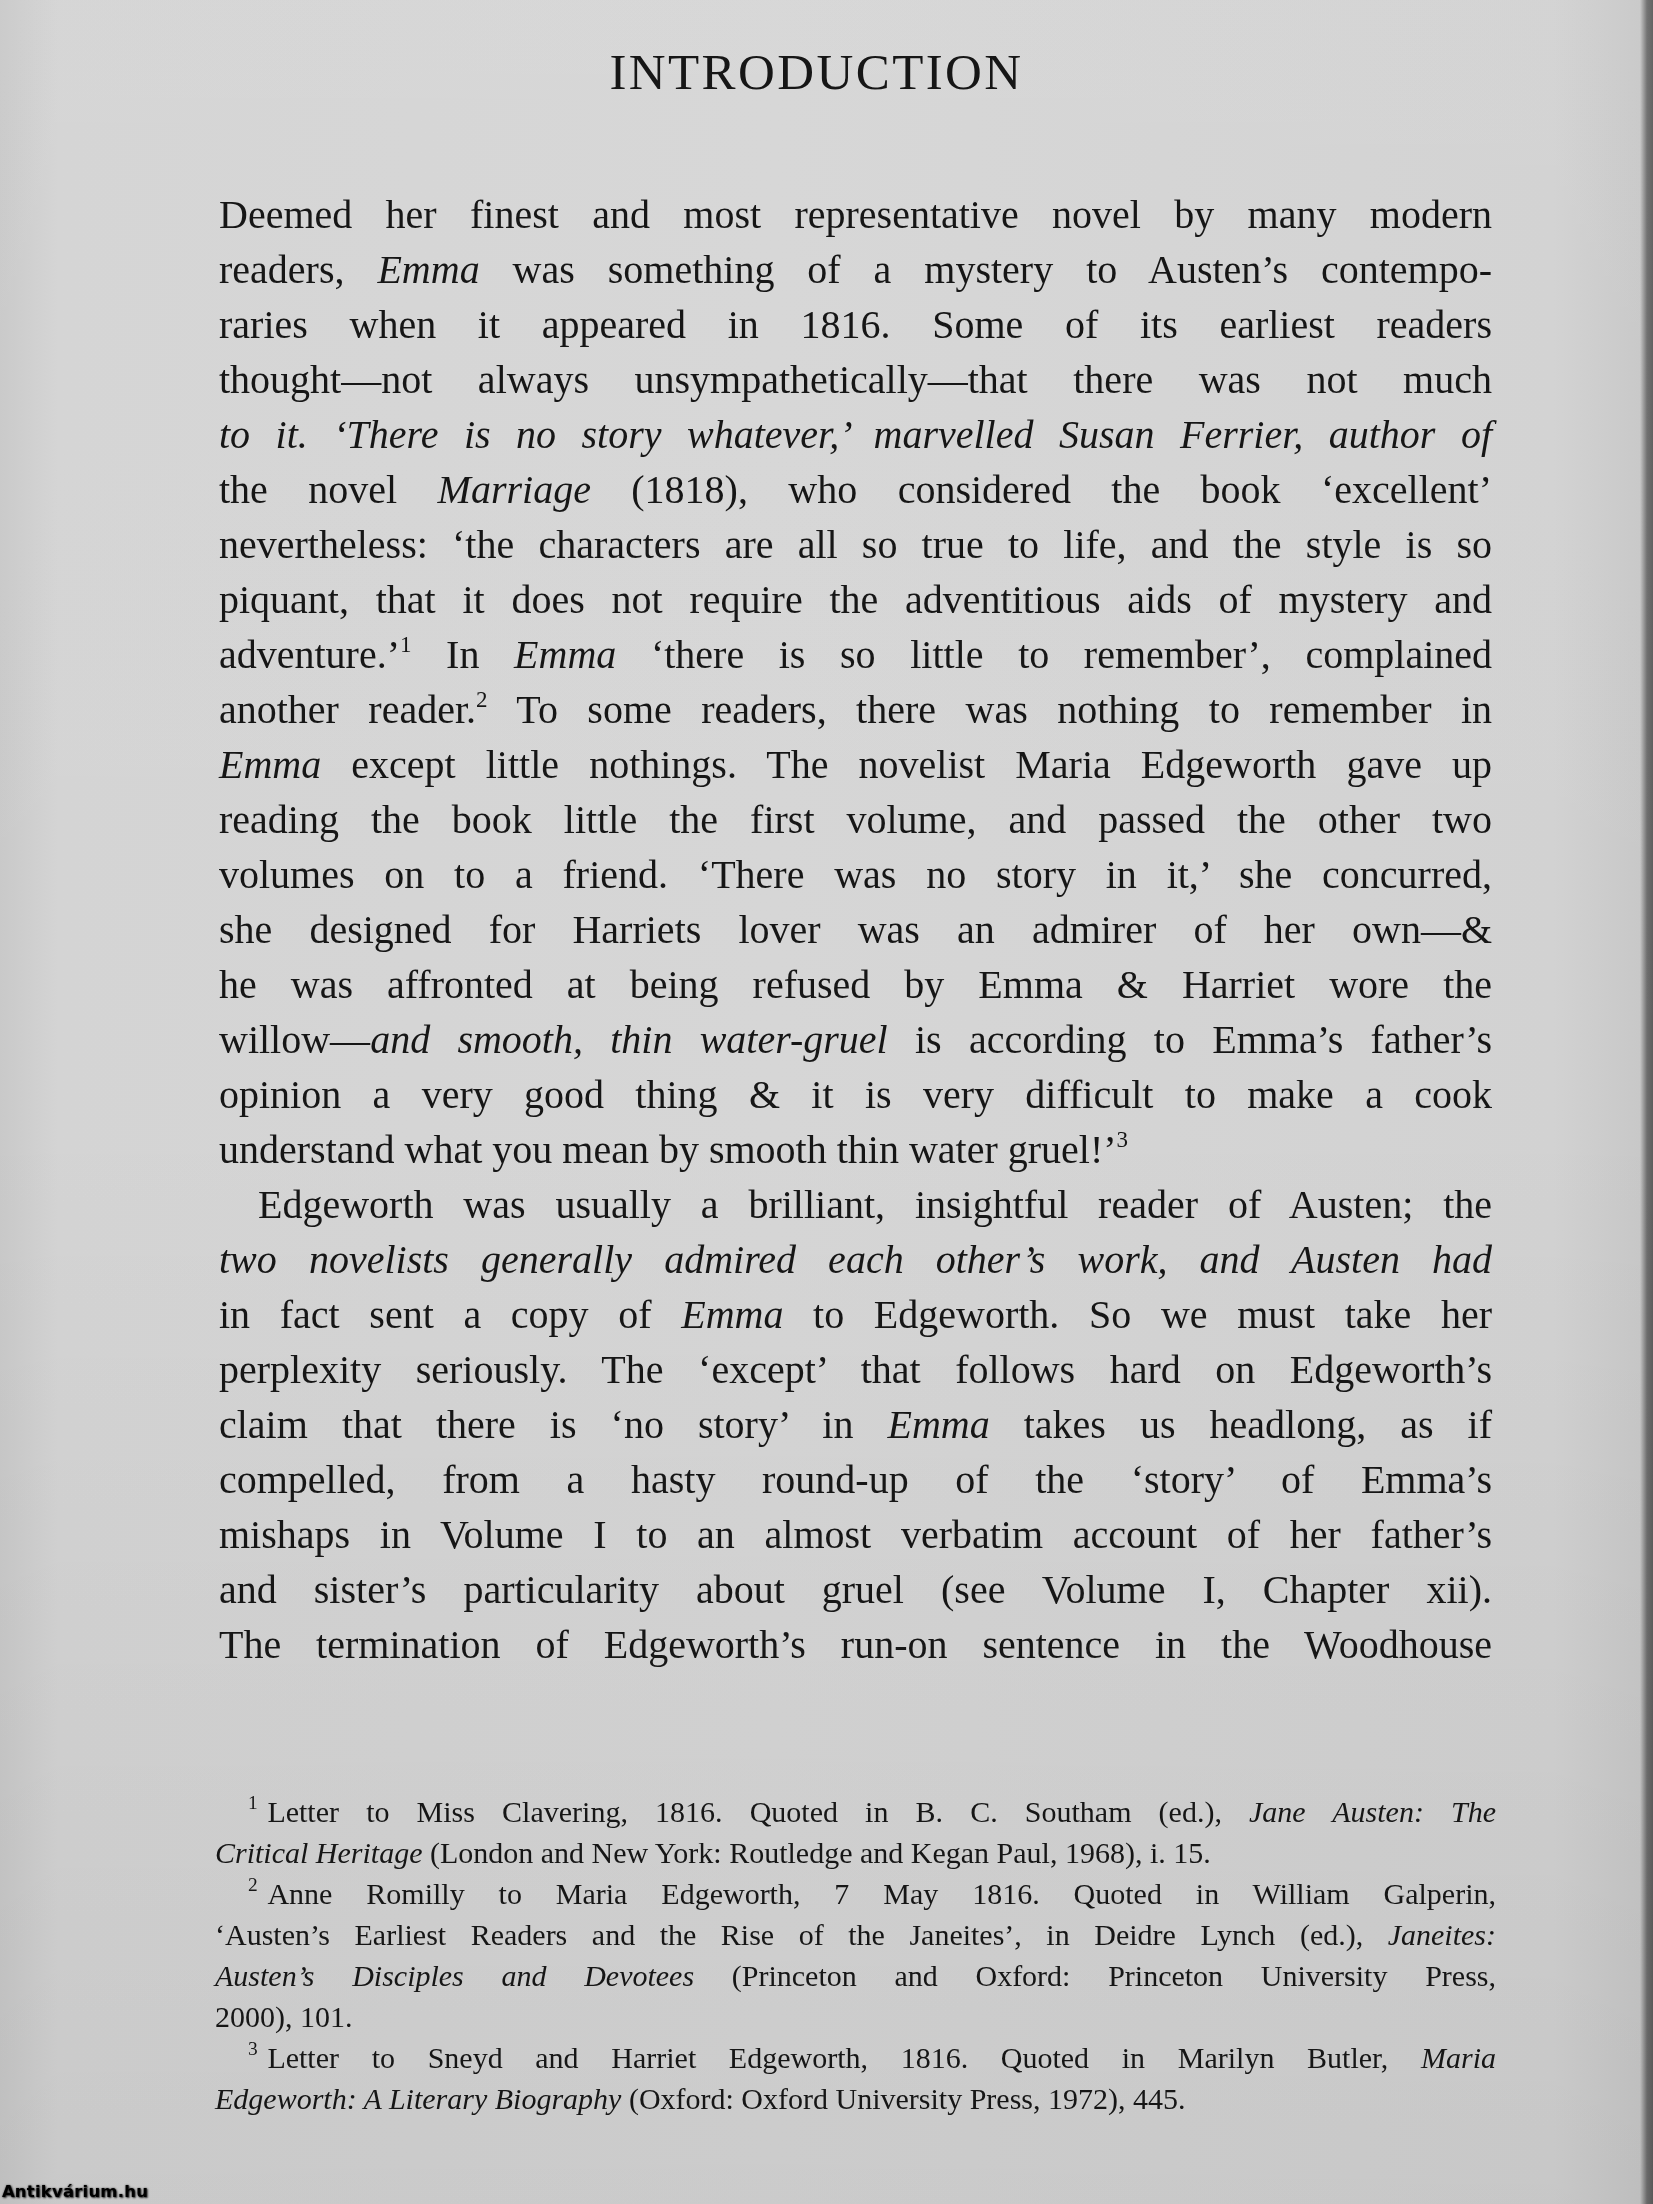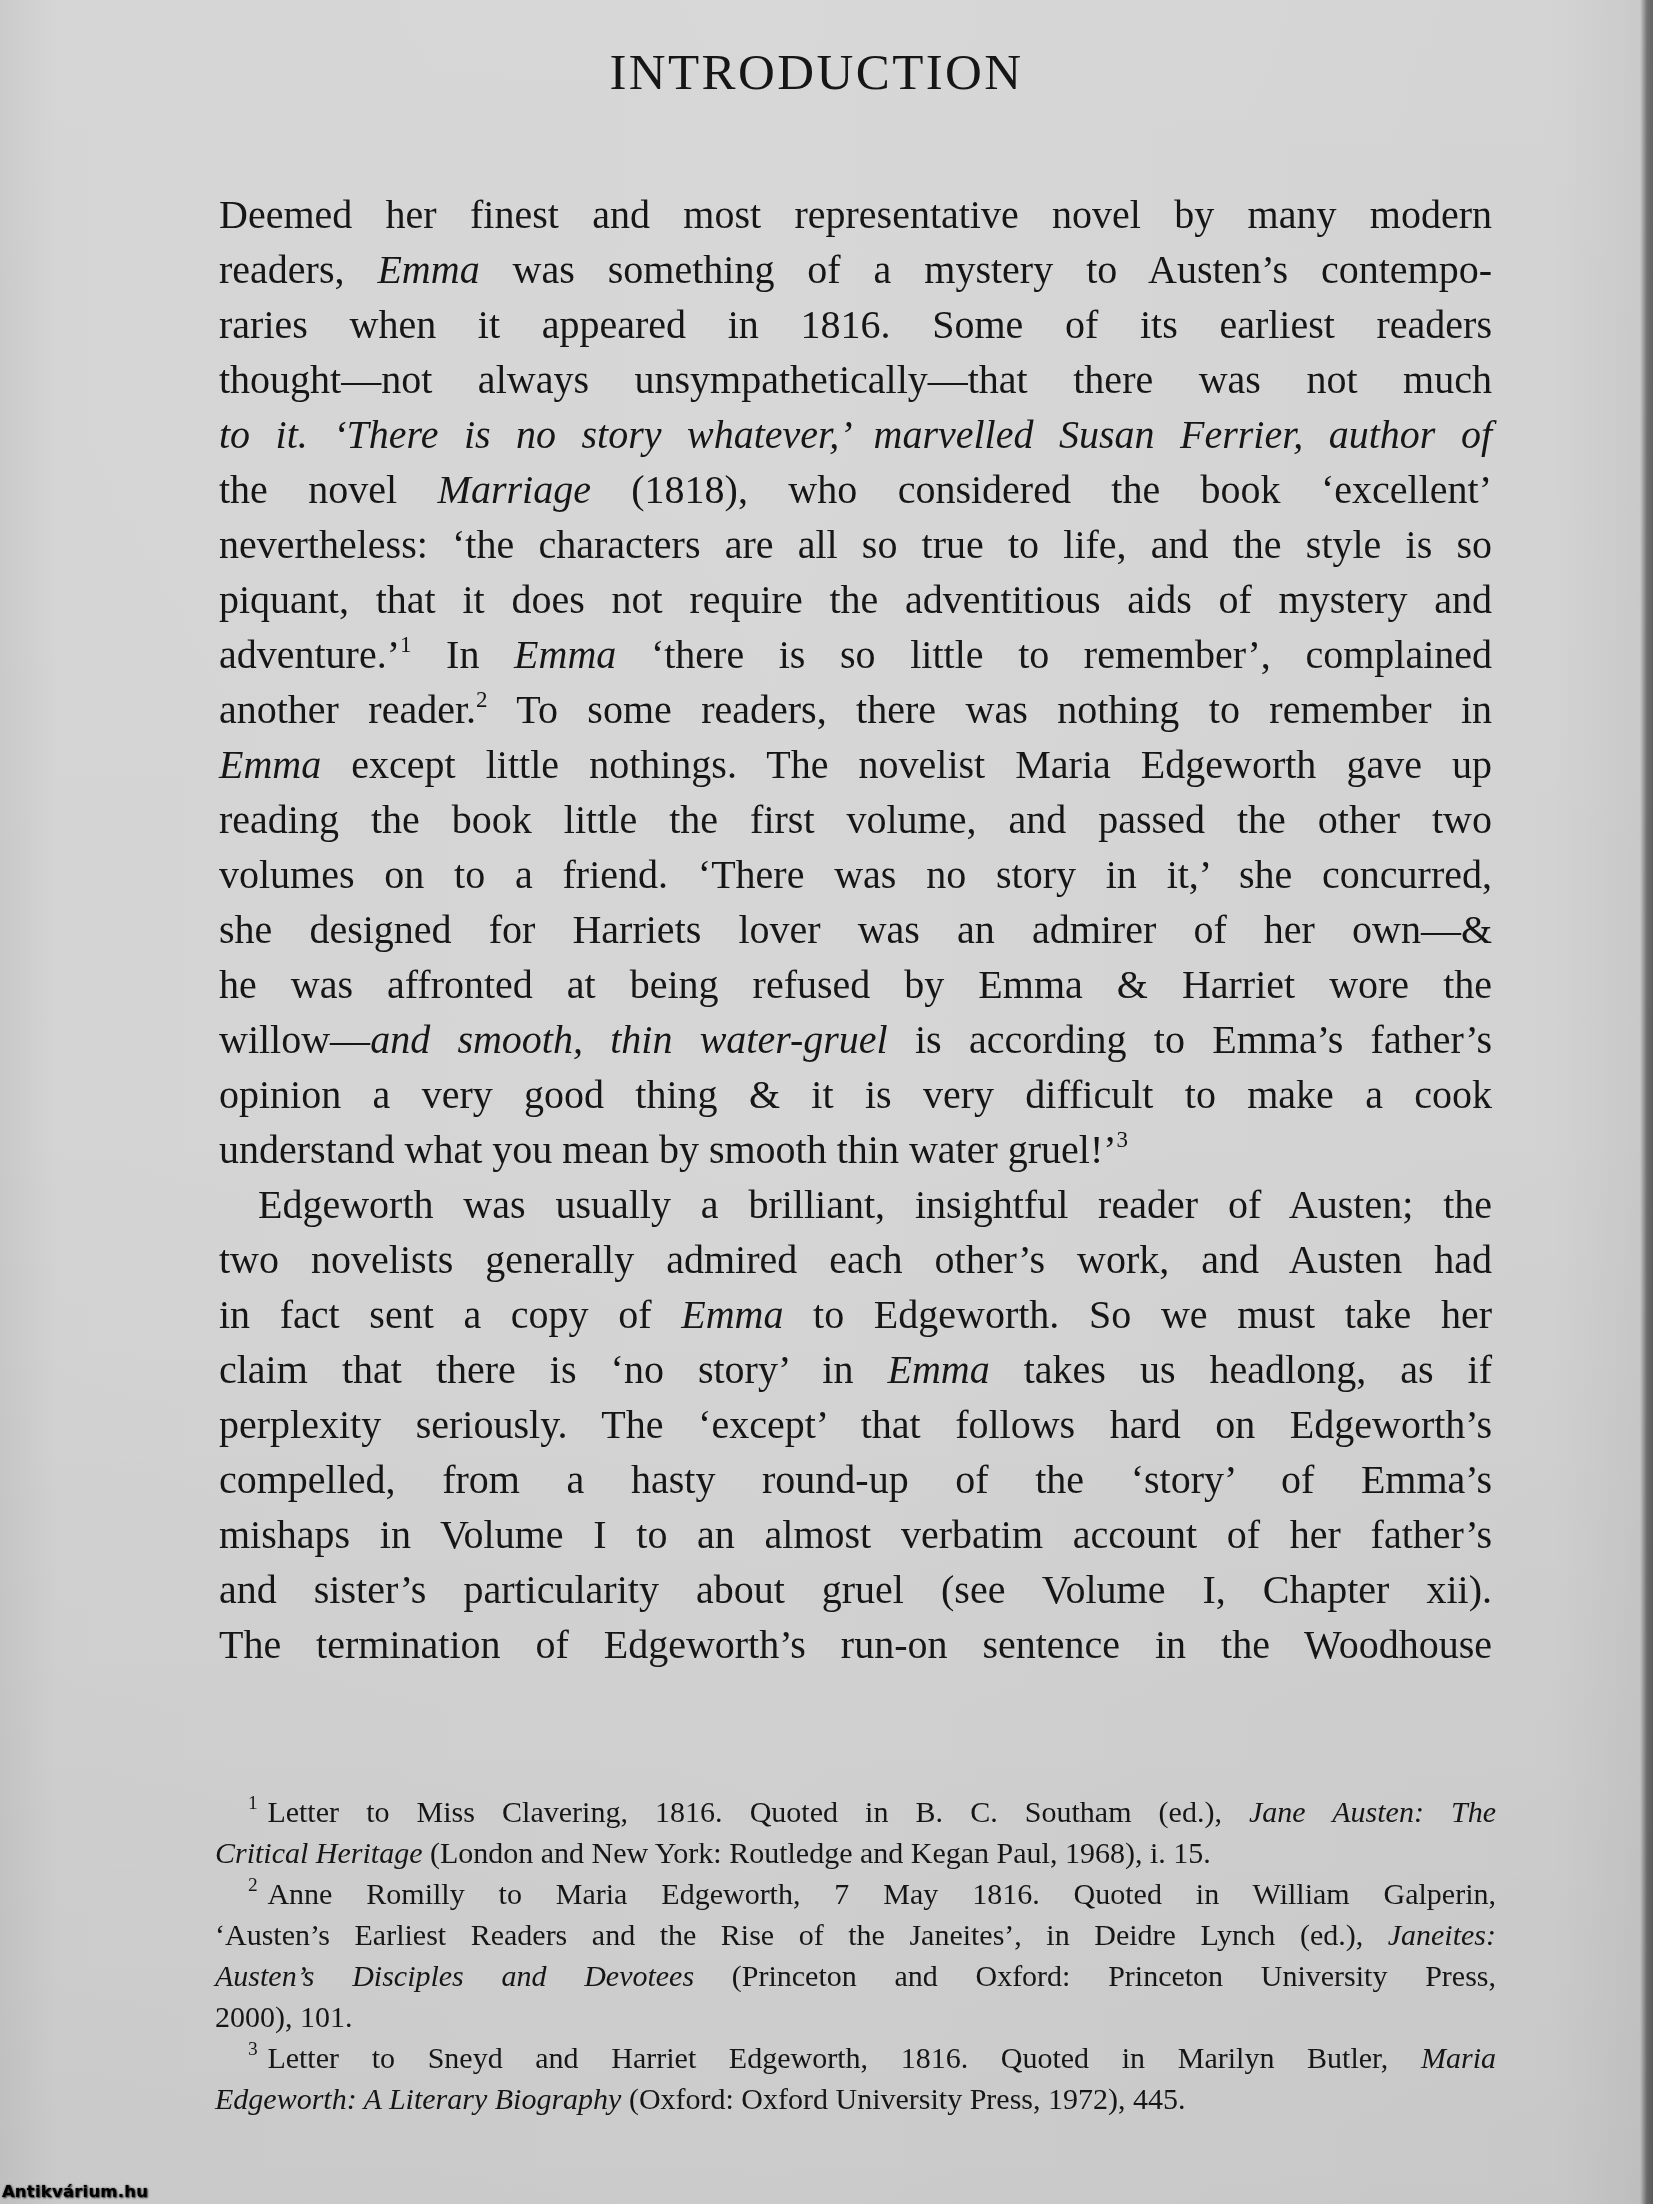--- a/index.html
+++ b/index.html
@@ -130,24 +130,24 @@
     <div class="line" style="white-space: normal; word-spacing: 0px;"><span class="seg">another reader.</span><sup class="fn">2</sup><span class="seg"> To some readers, there was nothing to remember in</span></div>
     <div class="line" style="white-space: normal; word-spacing: 0px;"><span class="seg it">Emma</span><span class="seg"> except little nothings. The novelist Maria Edgeworth gave up</span></div>
     <div class="line" style="white-space: normal; word-spacing: 0px;"><span class="seg">reading the book little the first volume, and passed the other two</span></div>
     <div class="line" style="white-space: normal; word-spacing: 0px;"><span class="seg">volumes on to a friend. ‘There was no story in it,’ she concurred,</span></div>
     <div class="line" style="white-space: normal; word-spacing: 0px;"><span class="seg">she designed for Harriets lover was an admirer of her own—&amp;</span></div>
     <div class="line" style="white-space: normal; word-spacing: 0px;"><span class="seg">he was affronted at being refused by Emma &amp; Harriet wore the</span></div>
     <div class="line" style="white-space: normal; word-spacing: 0px;"><span class="seg">willow—</span><span class="seg it">and smooth, thin water-gruel</span><span class="seg"> is according to Emma’s father’s</span></div>
     <div class="line" style="white-space: normal; word-spacing: 0px;"><span class="seg">opinion a very good thing &amp; it is very difficult to make a cook</span></div>
     <div class="line last" style="white-space: normal; word-spacing: 0px;"><span class="seg">understand what you mean by smooth thin water gruel!’</span><sup class="fn">3</sup></div>
     <div class="line indent" style="white-space: normal; word-spacing: 0px;"><span class="seg">Edgeworth was usually a brilliant, insightful reader of Austen; the</span></div>
-    <div class="line" style="white-space: normal; word-spacing: 0px;"><span class="seg">two novelists generally admired each other’s work, and Austen had</span></div>
+    <div class="line" style="white-space: normal; word-spacing: 0px; font-style: italic;"><span class="seg">two novelists generally admired each other’s work, and Austen had</span></div>
     <div class="line" style="white-space: normal; word-spacing: 0px;"><span class="seg">in fact sent a copy of </span><span class="seg it">Emma</span><span class="seg"> to Edgeworth. So we must take her</span></div>
+    <div class="line" style="white-space: normal; word-spacing: 0px;"><span class="seg">perplexity seriously. The ‘except’ that follows hard on Edgeworth’s</span></div>
     <div class="line" style="white-space: normal; word-spacing: 0px;"><span class="seg">claim that there is ‘no story’ in </span><span class="seg it">Emma</span><span class="seg"> takes us headlong, as if</span></div>
-    <div class="line" style="white-space: normal; word-spacing: 0px;"><span class="seg">perplexity seriously. The ‘except’ that follows hard on Edgeworth’s</span></div>
     <div class="line" style="white-space: normal; word-spacing: 0px;"><span class="seg">compelled, from a hasty round-up of the ‘story’ of Emma’s</span></div>
     <div class="line" style="white-space: normal; word-spacing: 0px;"><span class="seg">mishaps in Volume I to an almost verbatim account of her father’s</span></div>
     <div class="line" style="white-space: normal; word-spacing: 0px;"><span class="seg">and sister’s particularity about gruel (see Volume I, Chapter xii).</span></div>
     <div class="line" style="white-space: normal; word-spacing: 0px;"><span class="seg">The termination of Edgeworth’s run-on sentence in the Woodhouse</span></div>
   </div>
 
 <div class="footnotes" id="footnotes">
     <div class="fn-line indent" style="white-space: normal; word-spacing: 0px;"><span class="fn-marker">1</span><span class="">Letter to Miss Clavering, 1816. Quoted in B. C. Southam (ed.), </span><span class="it">Jane Austen: The</span></div>
     <div class="fn-line last" style="white-space: normal; word-spacing: 0px;"><span class="it">Critical Heritage</span><span class=""> (London and New York: Routledge and Kegan Paul, 1968), i. 15.</span></div>
     <div class="fn-line indent" style="white-space: normal; word-spacing: 0px;"><span class="fn-marker">2</span><span class="">Anne Romilly to Maria Edgeworth, 7 May 1816. Quoted in William Galperin,</span></div>

